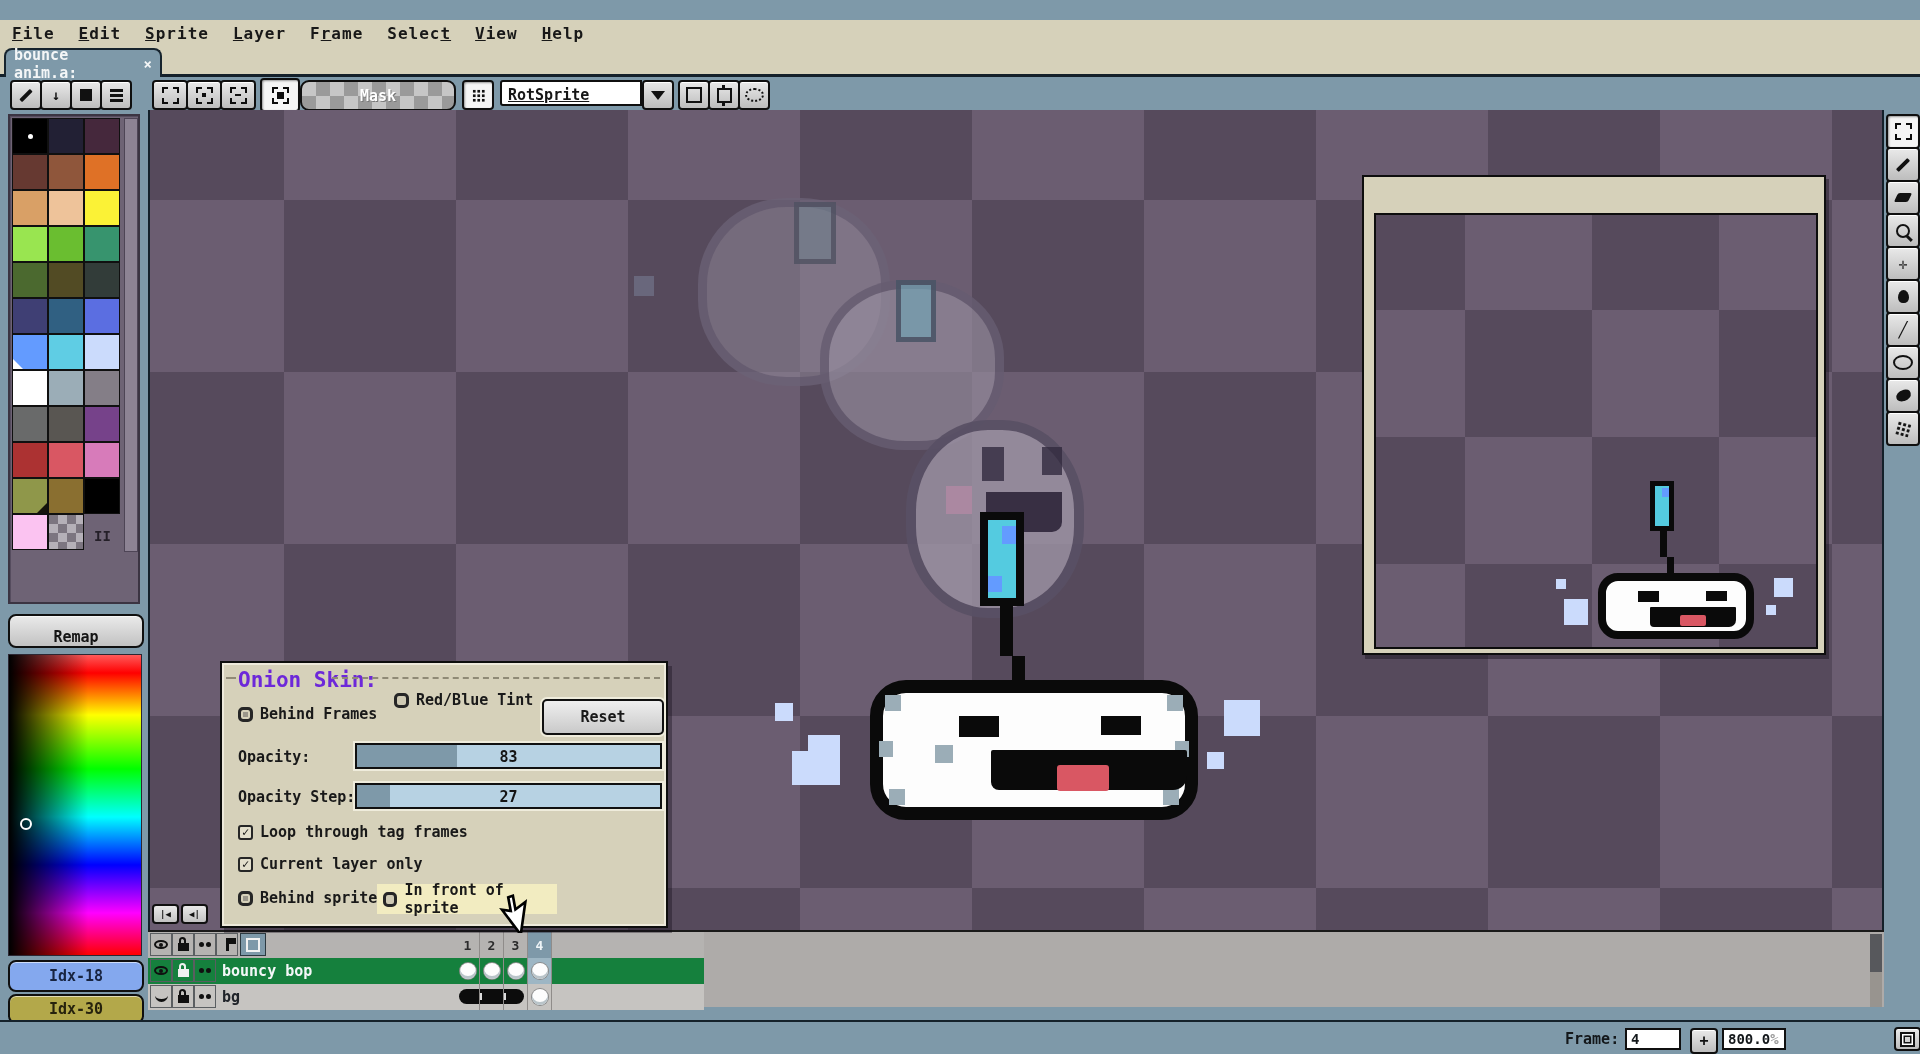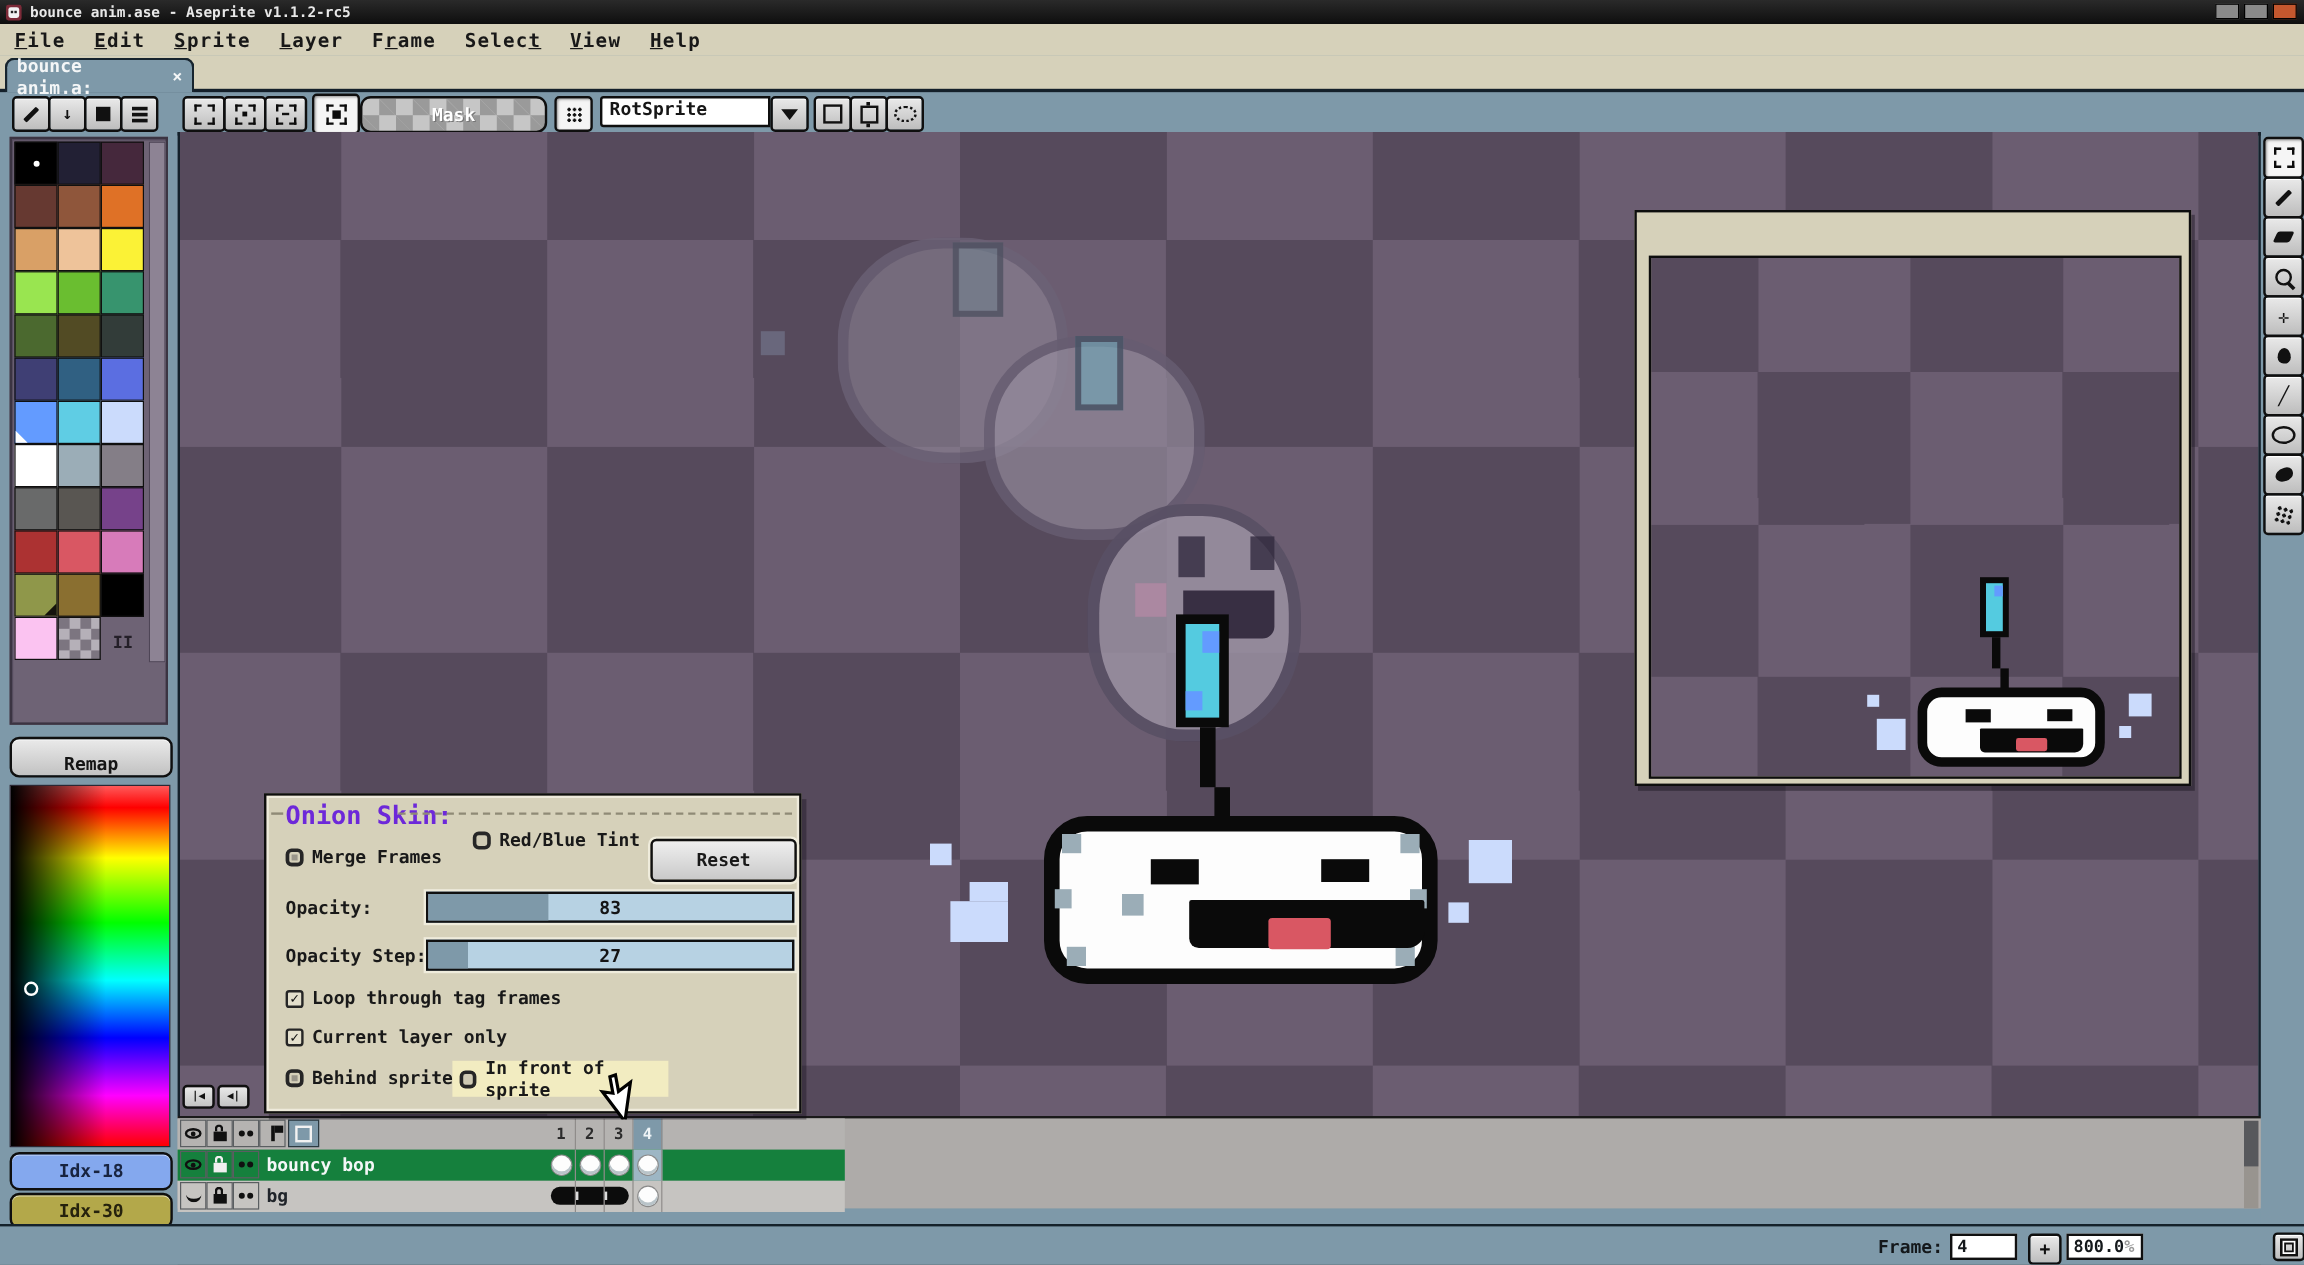--- a/index.html
+++ b/index.html
@@ -36,21 +36,21 @@
   .dash-sq{width:13px;height:13px;border:2px dashed #0c0c0c;}
   .dot{width:5px;height:5px;background:#0c0c0c;border-radius:50%;}
   #mask-btn{left:300px;top:80px;width:152px;height:27px;border:2px solid #0f0f0f;border-radius:9px;
      background:#c6c6c6;
      background-image:linear-gradient(45deg,#9a9a9a 25%,transparent 25%,transparent 75%,#9a9a9a 75%),
                       linear-gradient(45deg,#9a9a9a 25%,transparent 25%,transparent 75%,#9a9a9a 75%);
      background-size:28px 28px;background-position:0 0,14px 14px;
      color:#fff;font-weight:bold;font-size:15px;display:flex;align-items:center;justify-content:center;
      text-shadow:1px 1px 0 #777;}
   #rotsprite{left:500px;top:80px;width:142px;height:26px;background:#fff;border:2px solid #0f0f0f;border-radius:3px 0 0 3px;
-     font-size:15px;font-weight:bold;color:#161616;display:flex;align-items:flex-start;padding-left:6px;box-sizing:border-box;}
+     font-size:15px;font-weight:bold;color:#161616;display:flex;align-items:flex-end;padding-left:6px;box-sizing:border-box;text-decoration:underline;}
   #rot-arrow{left:642px;top:80px;width:28px;height:26px;}
   
   #left-panel{left:0;top:110px;width:148px;height:944px;background:#7e99a9;}
   #right-panel{left:1884px;top:110px;width:36px;height:944px;background:#7e99a9;}
   #palette-box{left:8px;top:114px;width:132px;height:490px;background:#6e6375;border:2px solid #3b3442;
       box-shadow:inset 1px 1px 0 #554c5e;box-sizing:border-box;}
   .swatch{position:absolute;width:36px;height:36px;box-sizing:border-box;border:1px solid #101010;}
   .swatch .seldot{position:absolute;left:15px;top:15px;width:5px;height:5px;background:#fff;border-radius:50%;}
   .swatch .fgmark{position:absolute;left:0;bottom:0;width:0;height:0;border-left:10px solid #fff;border-top:10px solid transparent;}
   .swatch .bgmark{position:absolute;right:0;bottom:0;width:0;height:0;border-right:10px solid #15130c;border-top:10px solid transparent;}
@@ -128,29 +128,20 @@
      font-size:14px;display:flex;align-items:center;padding:0 4px;}
   
   .px{position:absolute;}
   #cursor{z-index:9;}
 </style>
 </head>
 <body>
 
 <div id="app">
 
-  <div id="titlebar" class="abs">
-    <div id="app-icon"></div>
-    <span>bounce anim.ase - Aseprite v1.1.2-rc5</span>
-    <div id="winbtns">
-      <div class="wbtn"></div>
-      <div class="wbtn"></div>
-      <div class="wbtn close"></div>
-    </div>
-  </div>
 
   <div id="menubar" class="abs">
       <span class="menu-item"><u>F</u>ile</span>
       <span class="menu-item"><u>E</u>dit</span>
       <span class="menu-item"><u>S</u>prite</span>
       <span class="menu-item"><u>L</u>ayer</span>
       <span class="menu-item">F<u>r</u>ame</span>
       <span class="menu-item">Selec<u>t</u></span>
       <span class="menu-item"><u>V</u>iew</span>
       <span class="menu-item"><u>H</u>elp</span>
@@ -389,21 +380,21 @@
       <span>◀|</span>
     </div>
 
   <div id="onion" class="abs">
     <span class="title">Onion Skin:</span>
     <div class="dashline" style="left:4px;width:10px;"></div>
     <div class="dashline" style="left:110px;right:6px;"></div>
 
     <div class="drow" style="left:16px;top:42px;">
       <span class="radio on"></span>
-      <span>Merge Frames</span>
+      <span>Behind Frames</span>
     </div>
     <div class="drow" style="left:172px;top:28px;text-align:right;">
       <span class="radio"></span>
       <span>Red/Blue Tint</span>
     </div>
     <div id="reset-btn">
       <span>Reset</span>
       </div>
 
     <div class="drow" style="left:16px;top:85px;">

